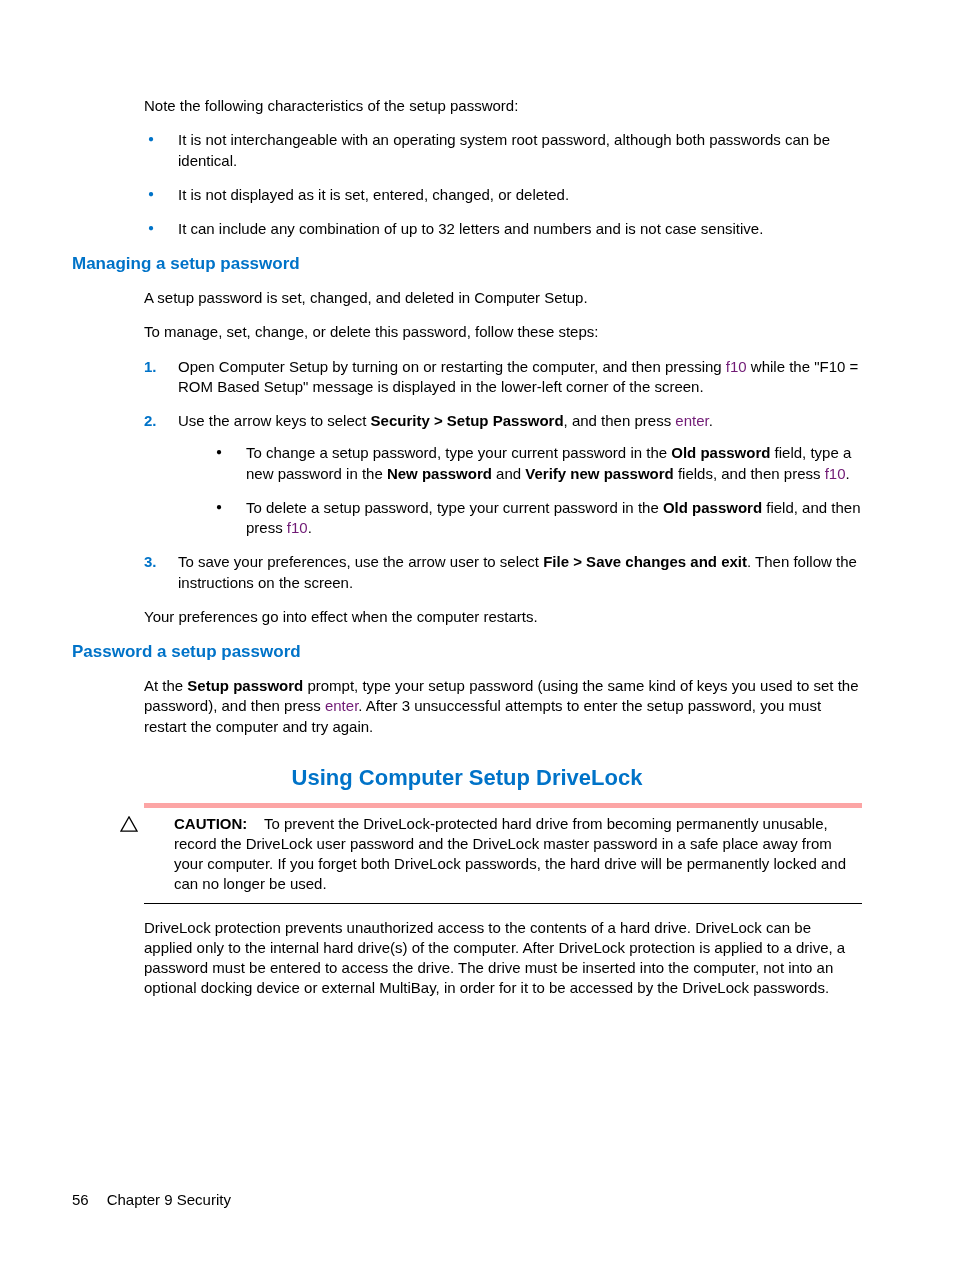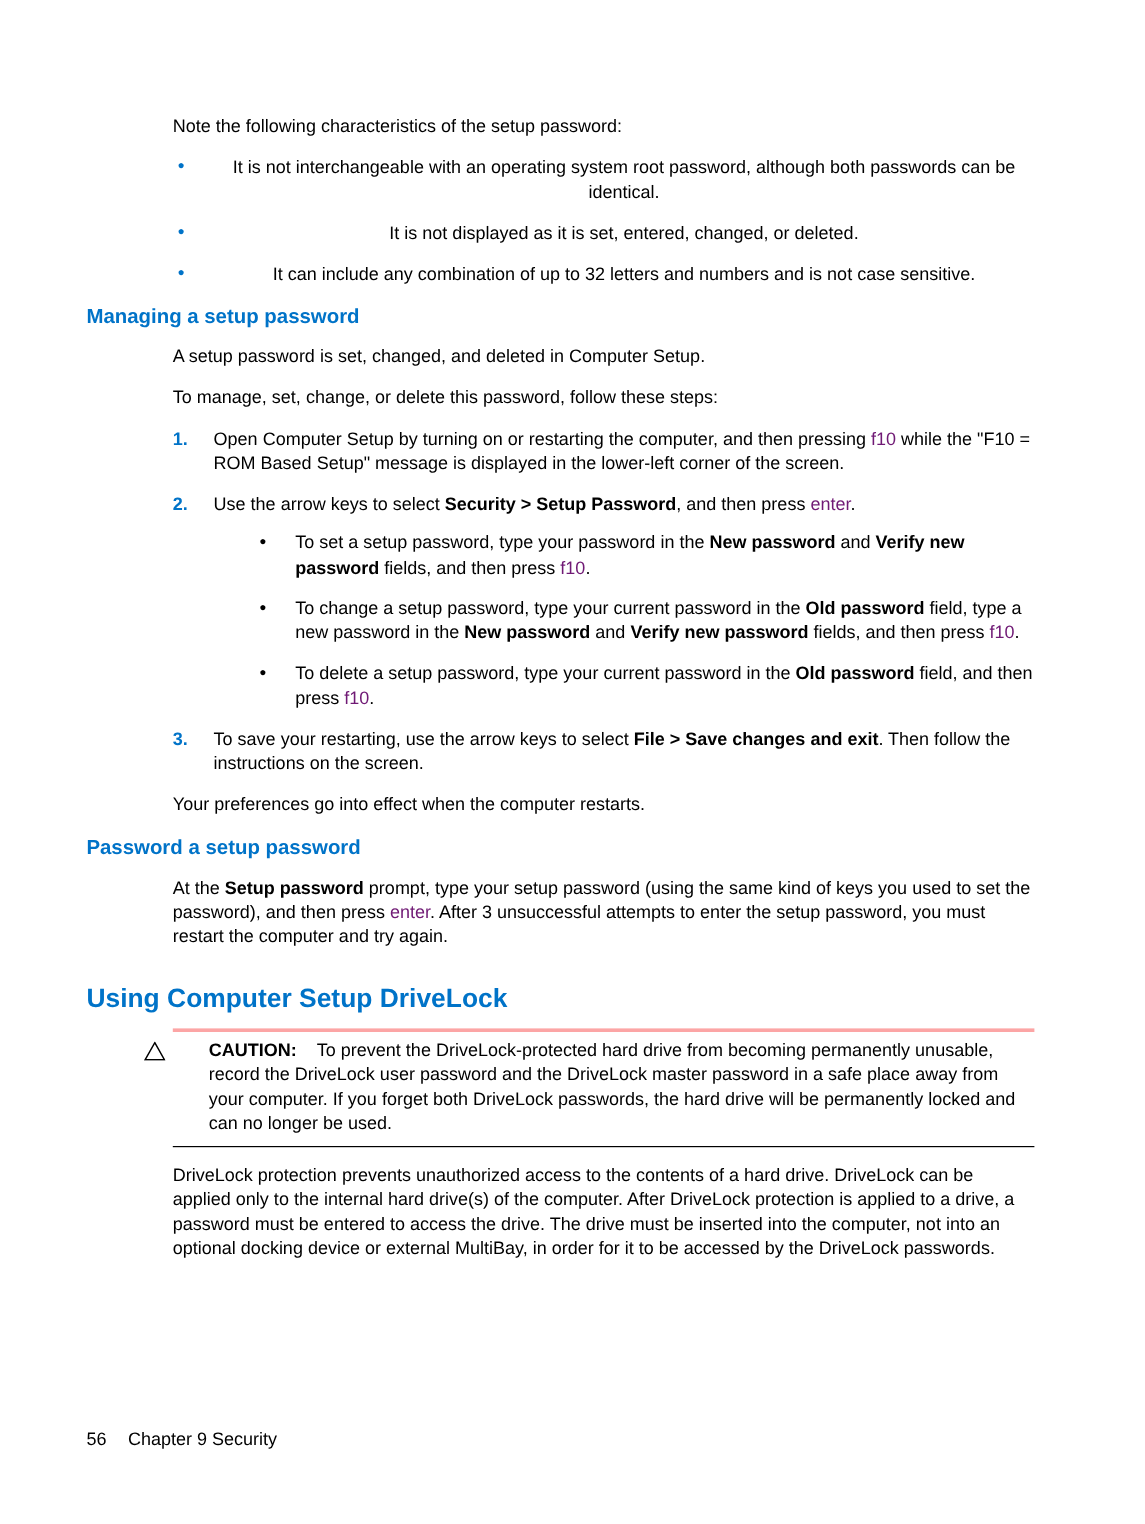--- a/index.html
+++ b/index.html
@@ -14,21 +14,20 @@
     line-height: 1.35;
   }
   .page {
     padding: 96px 92px 0 72px;
   }
   .content-indent { margin-left: 72px; }
   p.body { margin-bottom: 14px; }
   ul.bullets {
     list-style: none;
     margin-bottom: 14px;
-    text-align: center;
   }
   ul.bullets > li {
     position: relative;
     padding-left: 34px;
     margin-bottom: 14px;
   }
   ul.bullets > li::before {
     content: "●";
     position: absolute;
     left: 4px;
@@ -73,25 +72,26 @@
     font-size: 17px;
     margin-bottom: 12px;
     margin-top: 8px;
   }
   h2.heading-blue {
     color: #0073c8;
     font-weight: bold;
     font-size: 22px;
     margin-top: 26px;
     margin-bottom: 10px;
+    text-align: center;
   }
   .key { color: #701a75; }
   .bold { font-weight: bold; }
   .caution-box {
-    border-top: 3px solid #fca5a5;
+    border-top: 5px solid #fca5a5;
     border-bottom: 1px solid #000;
     padding: 6px 0 8px 0;
     margin-bottom: 14px;
     position: relative;
   }
   .caution-box .inner {
     padding-left: 30px;
     position: relative;
   }
   .caution-icon {
@@ -133,33 +133,30 @@
       <li>
         <span class="num">1.</span>
         <span>Open Computer Setup by turning on or restarting the computer, and then pressing </span><span class="key">f10</span><span> while the "F10 = ROM Based Setup" message is displayed in the lower-left corner of the screen.</span>
       </li>
       <li>
         <span class="num">2.</span>
         <span>Use the arrow keys to select </span><span class="bold">Security &gt; Setup Password</span><span>, and then press </span><span class="key">enter</span><span>.</span>
 
         <ul class="sub-bullets">
           <li>
-            <span>To set a setup password, type your password in the </span><span class="bold">New password</span><span> and </span><span class="bold">Verify new password</span><span> fields, and then press </span><span class="key">f10</span><span>.</span>
-          </li>
-          <li>
             <span>To change a setup password, type your current password in the </span><span class="bold">Old password</span><span> field, type a new password in the </span><span class="bold">New password</span><span> and </span><span class="bold">Verify new password</span><span> fields, and then press </span><span class="key">f10</span><span>.</span>
           </li>
           <li>
             <span>To delete a setup password, type your current password in the </span><span class="bold">Old password</span><span> field, and then press </span><span class="key">f10</span><span>.</span>
           </li>
         </ul>
       </li>
       <li>
         <span class="num">3.</span>
-        <span>To save your restarting, use the arrow keys to select </span><span class="bold">File &gt; Save changes and exit</span><span>. Then follow the instructions on the screen.</span>
+        <span>To save your preferences, use the arrow user to select </span><span class="bold">File &gt; Save changes and exit</span><span>. Then follow the instructions on the screen.</span>
       </li>
     </ol>
 
     <p class="body">Your preferences go into effect when the computer restarts.</p>
   </div>
 
   <h3 class="section-blue">Password a setup password</h3>
   <div class="content-indent">
     <p class="body">
       <span>At the </span><span class="bold">Setup password</span><span> prompt, type your setup password (using the same kind of keys you used to set the password), and then press </span><span class="key">enter</span><span>. After 3 unsuccessful attempts to enter the setup password, you must restart the computer and try again.</span>

